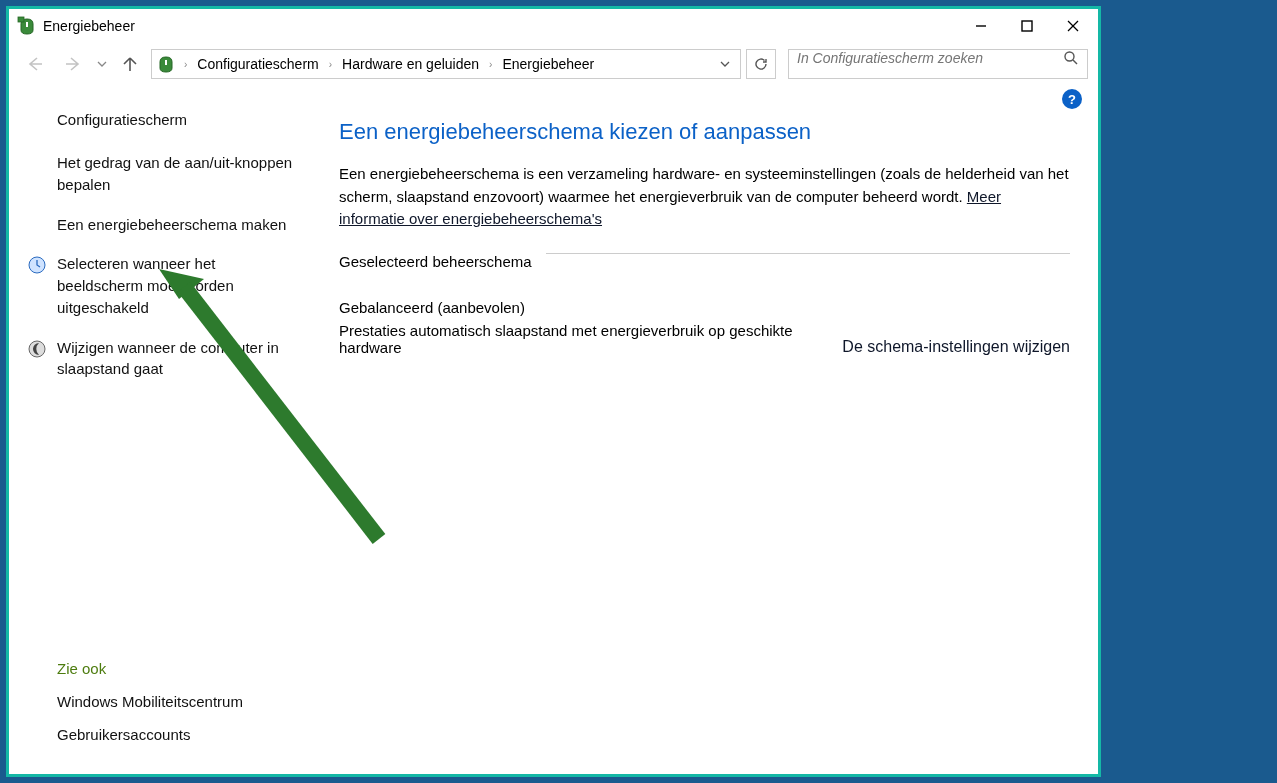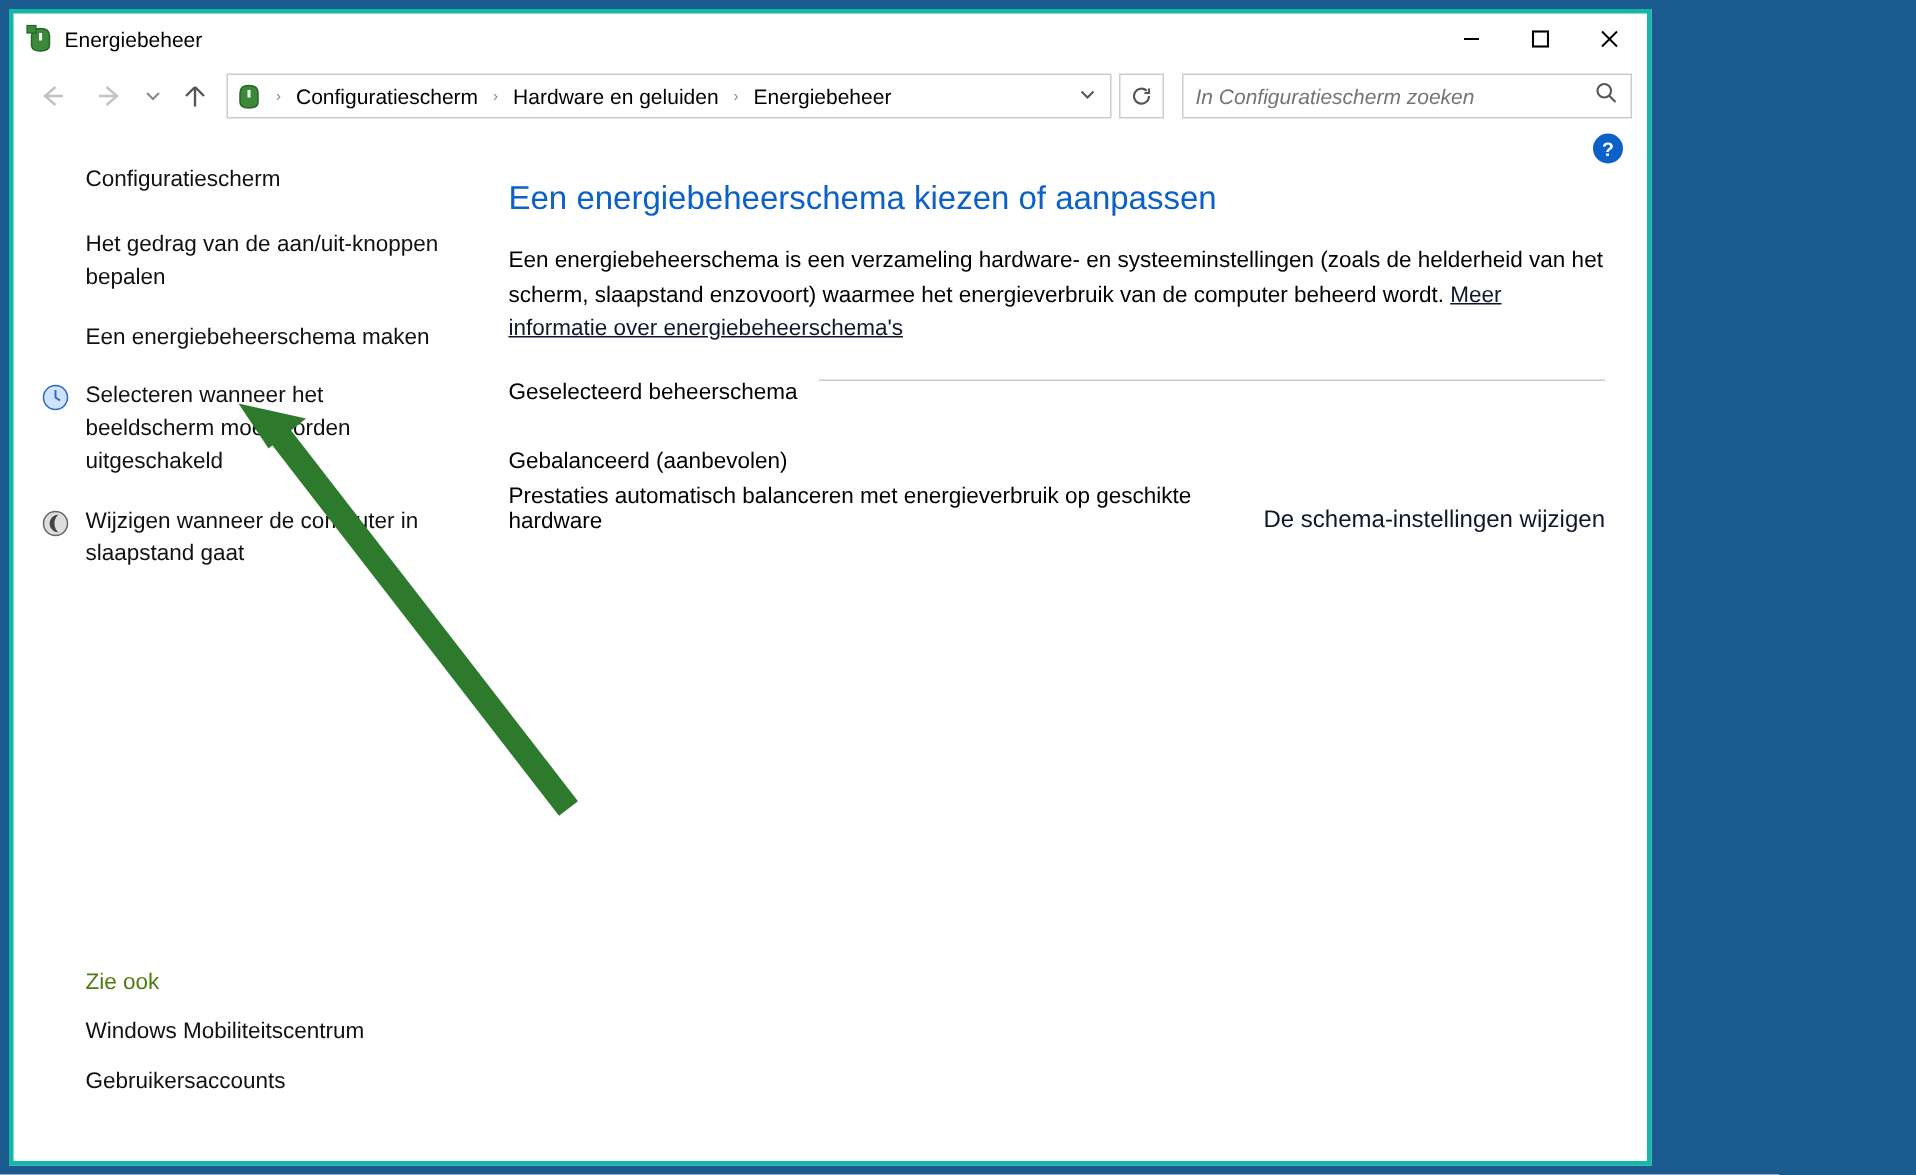--- a/index.html
+++ b/index.html
@@ -17,21 +17,21 @@
 .nav-arrow.dim { opacity: 0.5; }
 .nav-chevdown { color:#888; font-size:10px; display:flex; align-items:center; padding:0 2px;}
 .nav-up { color:#555; }
 .breadcrumb-bar { flex: 1; border: 1px solid #ccc; height: 30px; display: flex; align-items: center; padding: 0 4px; }
 .bc-icon { width: 20px; height:20px; display:flex; align-items:center; justify-content:center; margin-right:2px;}
 .bc-sep { color: #888; font-size: 10px; padding: 0 6px; }
 .bc-item { font-size: 14px; padding: 2px 4px; cursor: default; }
 .bc-spacer { flex:1; }
 .bc-controls { display:flex; align-items:center; gap:8px; padding:0 6px; color:#555;}
 .refresh-btn { border: 1px solid #ccc; height: 30px; width: 30px; display:flex; align-items:center; justify-content:center; cursor:default; margin-left:-1px;}
-.search-bar { border: 1px solid #ccc; height: 30px; width: 300px; display: flex; align-items: center; padding: 0 8px; margin-left: 6px; }
+.search-bar { border: 1px solid #ccc; height: 30px; width: 300px; display: flex; align-items: flex-start; padding: 0 8px; margin-left: 6px; }
 .search-bar input { border: none; outline: none; flex: 1; font-size: 14px; color: #666; font-style: italic; background: transparent; }
 .search-bar .sicon { color: #555; }
 
 .help-row { display:flex; justify-content:flex-end; padding: 4px 16px 0 0; }
 .help-icon { width:20px; height:20px; border-radius:50%; background:#0b61c7; color:#fff; display:flex; align-items:center; justify-content:center; font-size:13px; font-weight:bold; cursor:default;}
 
 .body { flex: 1; display: flex; padding: 0 0 16px 0; }
 .sidebar { width: 310px; padding: 2px 24px 12px 48px; display:flex; flex-direction:column; position:relative;}
 .sidebar a.cpl-home { color: #111; font-size: 15px; text-decoration: none; display:block; margin-bottom: 24px; }
 .sidebar .sidelink { color: #111; font-size: 15px; text-decoration: none; display:block; margin-bottom: 18px; line-height: 1.45; position:relative; }
@@ -165,21 +165,21 @@
         <span class="side-icon"><svg viewBox="0 0 20 20">
               <circle cx="10" cy="10" r="8" fill="#ddd" stroke="#666" stroke-width="1"></circle>
               <path d="M12 4 A6 6 0 1 0 12 16 A8 8 0 0 1 12 4" fill="#444"></path>
             </svg></span>
         <span>Wijzigen wanneer de computer in slaapstand gaat</span>
       </a>
 
       <div class="bottom">
         <div class="see-also">Zie ook</div>
         <a class="sidelink" style="margin-bottom:12px;">Windows Mobiliteitscentrum</a>
-        <a class="sidelink" style="margin-bottom:14px;">Gebruikersaccounts</a>
+        <a class="sidelink" style="margin-bottom:0;">Gebruikersaccounts</a>
       </div>
 
       <svg class="arrow-overlay" style="left:100px; top:130px; width:280px; height:310px;" viewBox="0 0 280 310">
         <defs></defs>
         <polygon points="50,30 95,40 70,60" fill="#2d7a2d"></polygon>
         <line x1="75" y1="48" x2="270" y2="300" stroke="#2d7a2d" stroke-width="16"></line>
       </svg>
     </div>
 
     <div class="main">
@@ -187,21 +187,21 @@
       <p class="desc">
         <span>Een energiebeheerschema is een verzameling hardware- en systeeminstellingen (zoals de helderheid van het scherm, slaapstand enzovoort) waarmee het energieverbruik van de computer beheerd wordt. </span><a>Meer informatie over energiebeheerschema's</a>
       </p>
       <div class="section-label-row">
         <span class="section-label">Geselecteerd beheerschema</span>
         <div class="section-rule"></div>
       </div>
       <div class="plan-row">
         <div class="plan-left">
           <div class="plan-name">Gebalanceerd (aanbevolen)</div>
-          <div class="plan-desc">Prestaties automatisch balanceren met energieverbruik op geschikte hardware</div>
+          <div class="plan-desc">Prestaties automatisch slaapstand met energieverbruik op geschikte hardware</div>
         </div>
         <div class="plan-change">
           <a>De schema-instellingen wijzigen</a>
         </div>
       </div>
     </div>
   </div>
 
 </div>
 

